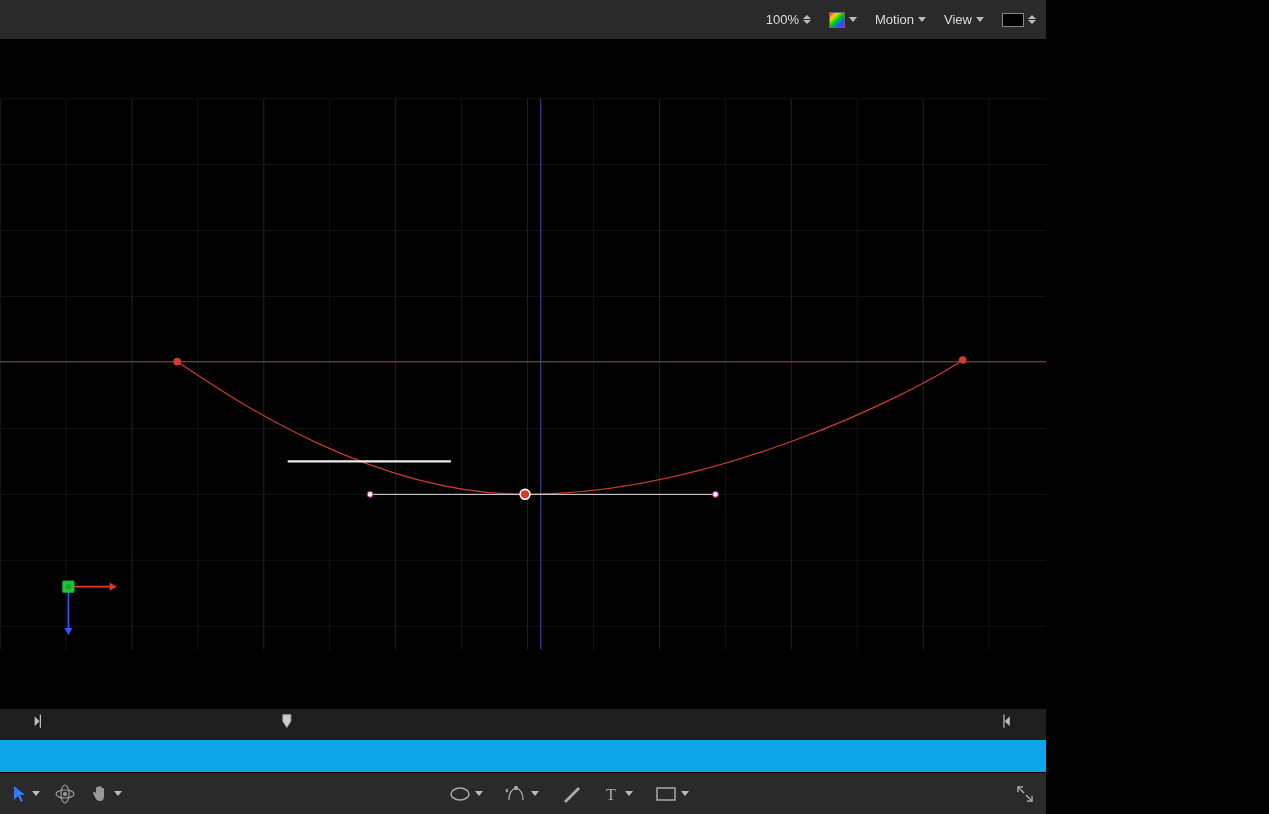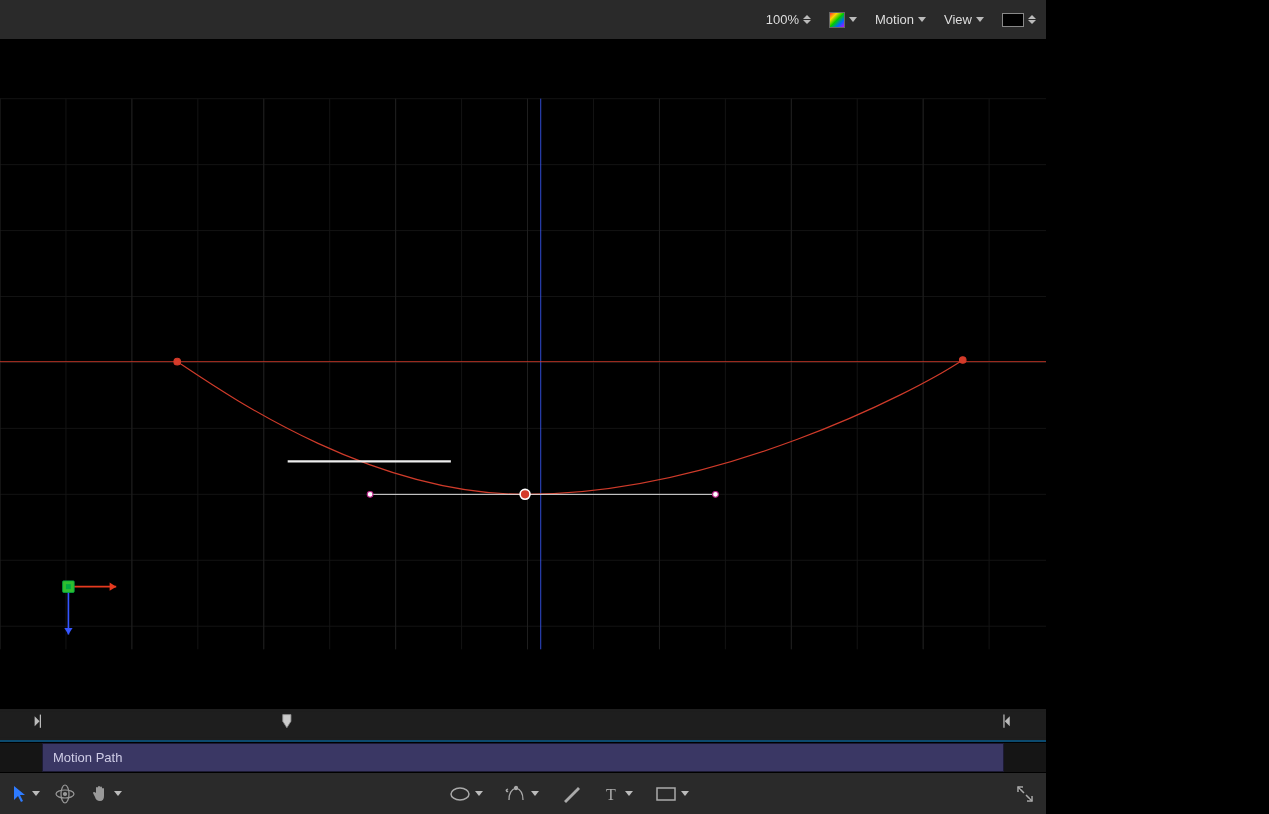--- a/index.html
+++ b/index.html
@@ -4,21 +4,21 @@
 <style>
   * { box-sizing: border-box; margin: 0; padding: 0; }
   html, body {
     width: 1269px; height: 814px;
     background: #000;
     font-family: -apple-system, "Helvetica Neue", Arial, sans-serif;
     font-size: 13px;
     color: #ccc;
     overflow: hidden;
   }
-  .app { position: relative; width: 1046px; height: 814px; background:#0c4a6e; }
+  .app { position: relative; width: 1046px; height: 814px; background:#0ea5e9; }
 
   
   .topbar {
     position:absolute; top:0; left:0; right:0; height:40px;
     background:#2a2a2a;
     border-bottom:1px solid #000;
     display:flex; justify-content:flex-end; align-items:center;
     padding:0 10px; gap:18px;
   }
   .topbar .menu-item {
@@ -226,25 +226,20 @@
     <svg id="ruler-svg" viewBox="0 0 1269 32">
         <rect x="0" y="0" width="1269" height="32" fill="#1e1e1e"></rect>
         <path d="M 42 6 l 6 6 l -6 6 z" fill="#bbb"></path>
         <line x1="49" y1="4" x2="49" y2="20" stroke="#bbb" stroke-width="1.5"></line>
         <line x1="1218" y1="4" x2="1218" y2="20" stroke="#bbb" stroke-width="1.5"></line>
         <path d="M 1225 6 l -6 6 l 6 6 z" fill="#bbb"></path>
         <path d="M 343 4 L 353 4 L 353 12 L 348 20 L 343 12 Z" fill="#ccc" stroke="#888"></path>
       </svg>
   </div>
 
-  <div class="track-row">
-    <div class="track-clip">
-      <span>Motion Path</span>
-    </div>
-  </div>
 
   <div class="bottombar">
     <div class="left-tools">
       <div class="tool">
         <svg width="16" height="18" viewBox="0 0 16 18">
             <path d="M2 1 L2 15 L6 11 L9 17 L11 16 L8 10 L13 10 Z" fill="#2e7bff"></path>
           </svg>
         <span class="chev-down"></span>
       </div>
       <div class="tool">

